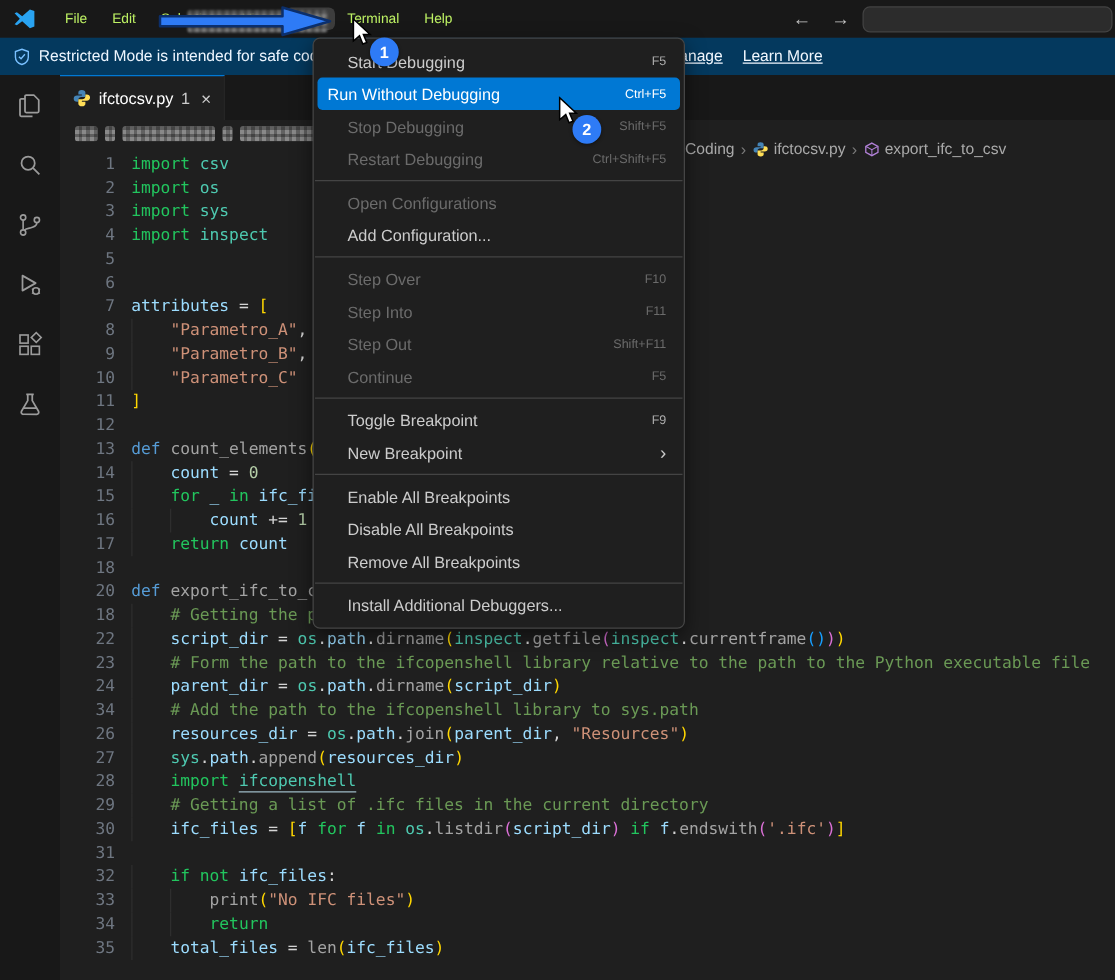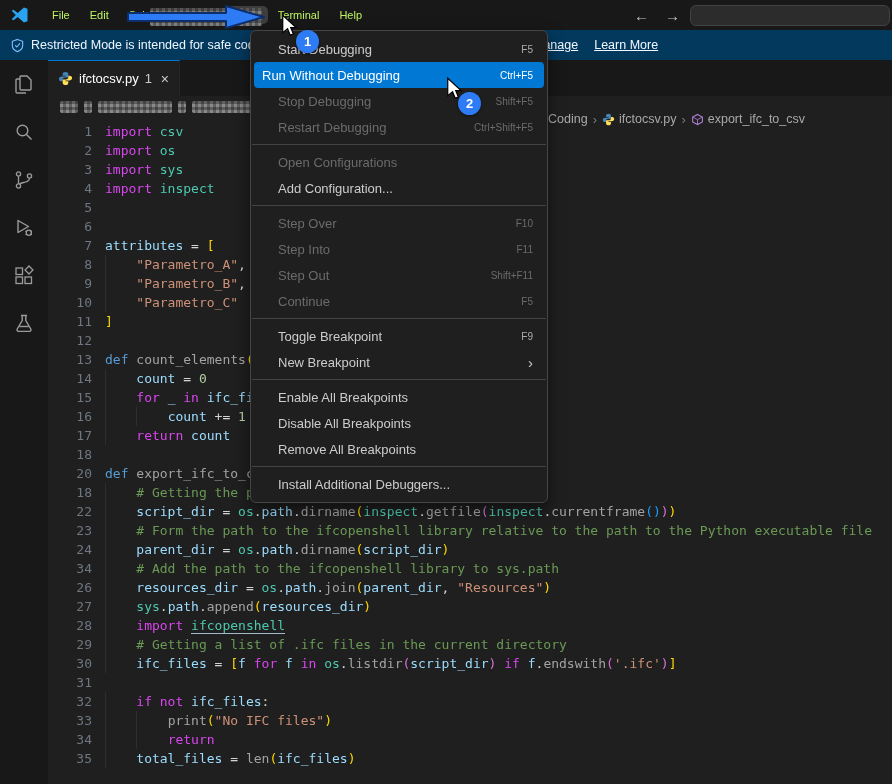--- a/index.html
+++ b/index.html
@@ -43,21 +43,21 @@
   .crumbs{position:absolute;left:500px;top:12px;height:22px;display:flex;align-items:center;gap:5px;white-space:nowrap}
   .crumb{display:flex;align-items:center;gap:4px}
   .crumb-sep{color:#7a7a7a;font-size:13px}
 
   
   .editor{padding-top:4px;font:13px/19px "DejaVu Sans Mono",monospace}
   .line{display:flex;height:19px}
   .ln{width:44px;text-align:right;color:#6e7681;flex:none}
   .codeseg{margin-left:13px;white-space:pre;position:relative}
   .guide{position:absolute;top:0;bottom:0;width:1px;background:#2e2e2e}
-  .kw{color:#d946ef}.df{color:#569CD6}.fn{color:#a3a3a3}.va{color:#9CDCFE}
+  .kw{color:#22c55e}.df{color:#569CD6}.fn{color:#a3a3a3}.va{color:#9CDCFE}
   .md{color:#4EC9B0}.mu{color:#4EC9B0;border-bottom:1px solid #9dbac6}
   .st{color:#CE9178}.co{color:#6A9955}.nu{color:#B5CEA8}.pn{color:#D4D4D4}
   .b1{color:#FFD700}.b2{color:#DA70D6}.b3{color:#179FFF}
 
   
   .menu{position:absolute;left:250px;top:30px;width:298px;background:#1f1f1f;border:1px solid #454545;border-radius:6px;padding:5px 0;box-shadow:0 6px 16px rgba(0,0,0,.5);z-index:50;font-size:13px}
   .menu-row{height:26px;display:flex;align-items:center;justify-content:space-between;padding:0 14px 0 27px;color:#cccccc}
   .menu-row.disabled,.menu-row.disabled .mshortcut{color:#6b6b6b}
   .mshortcut{color:#adadad;font-size:10px}
   .menu-row.highlight{background:#0078d4;color:#fff;margin:0 3px;padding:0 11px 0 8px;border-radius:4px}

